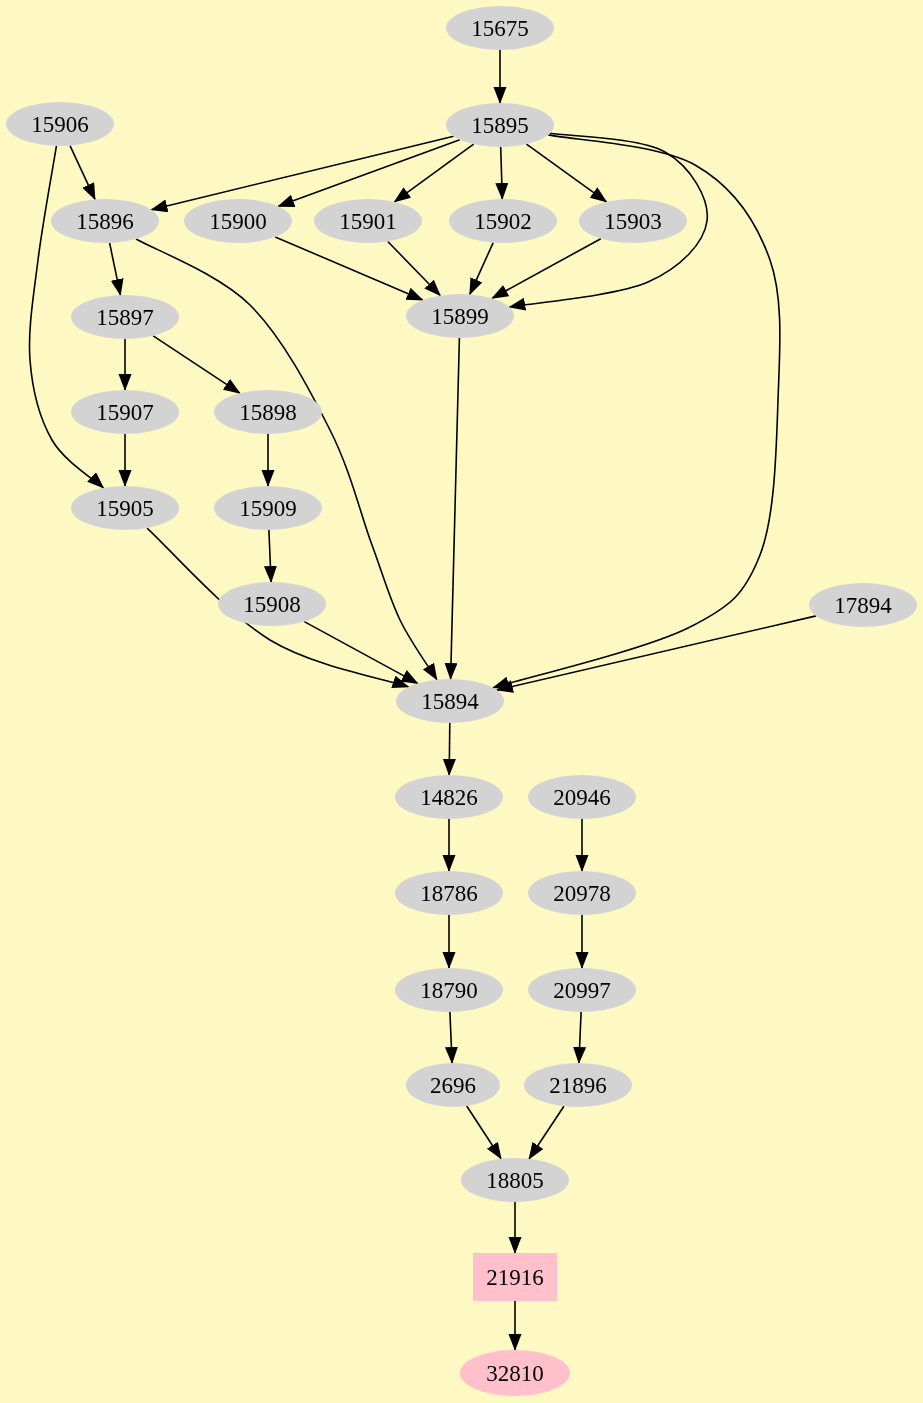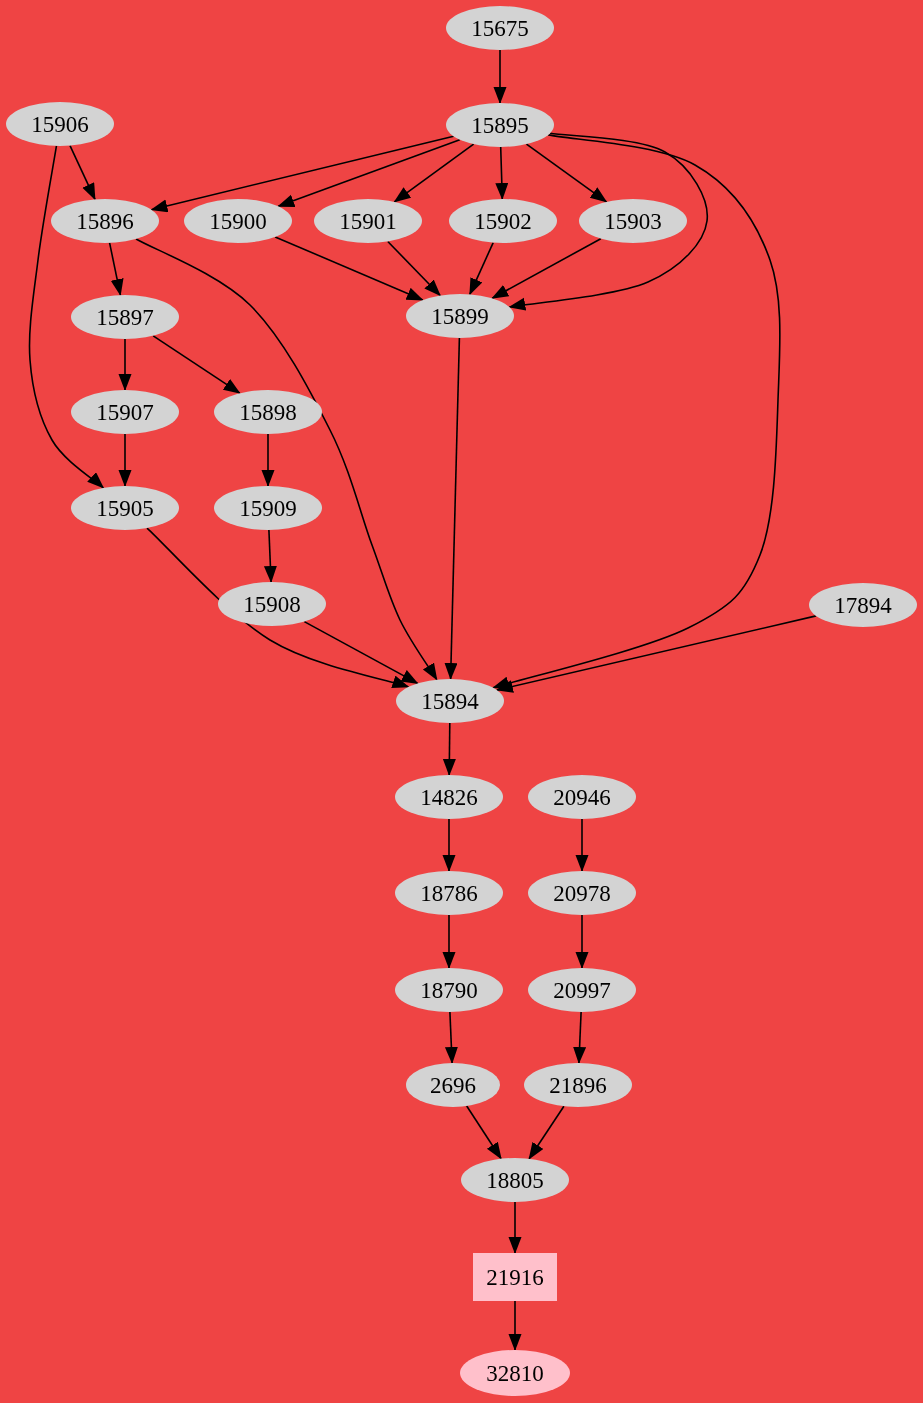--- a/index.html
+++ b/index.html
@@ -1,16 +1,16 @@
 <!DOCTYPE html>
 <html><head>
 <meta charset="utf-8">
 <style>
   html,body{margin:0;padding:0;background:#ffffff;}
-  #stage{position:relative;width:923px;height:1403px;background:#ef4444;overflow:hidden;}
+  #stage{position:relative;width:923px;height:1403px;background:#fef9c3;overflow:hidden;}
   svg{display:block;}
   text.node-label{
     font-family:"Liberation Serif","DejaVu Serif",serif;
     font-size:23px;
     fill:#000000;
     text-anchor:middle;
   }
   path.edge{stroke:#000000;stroke-width:1.6;fill:none;}
 </style>
 </head>

